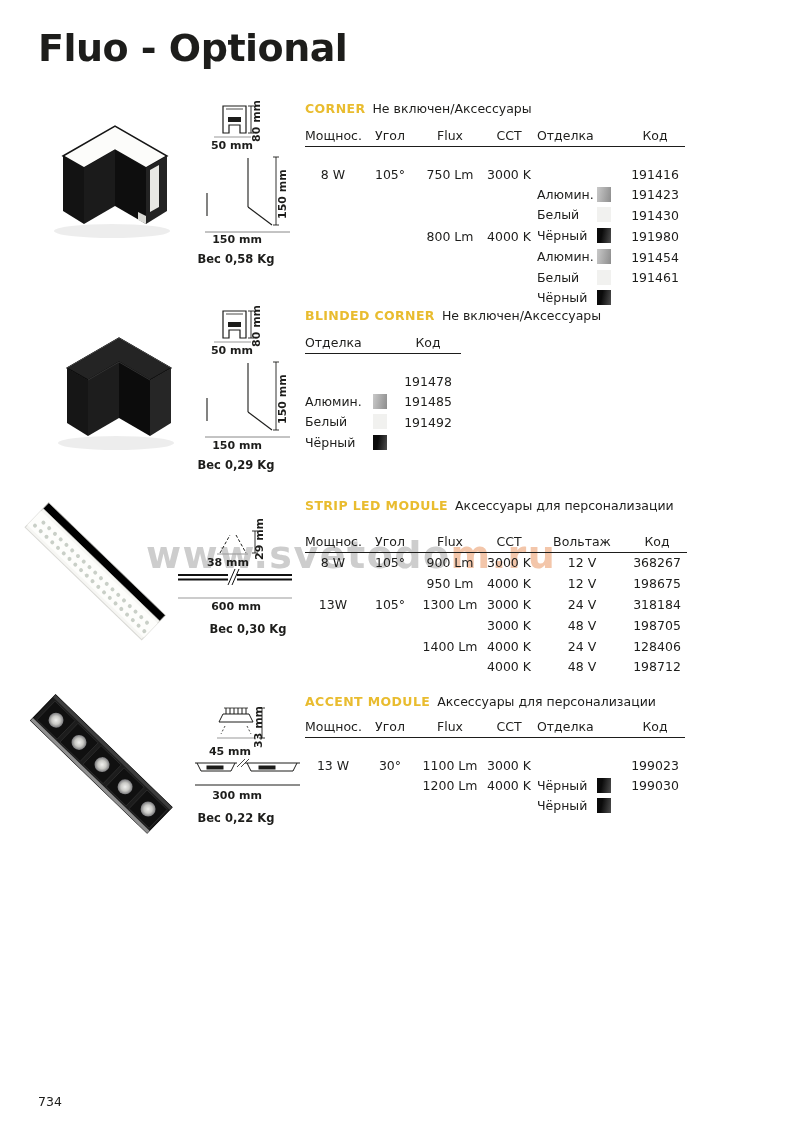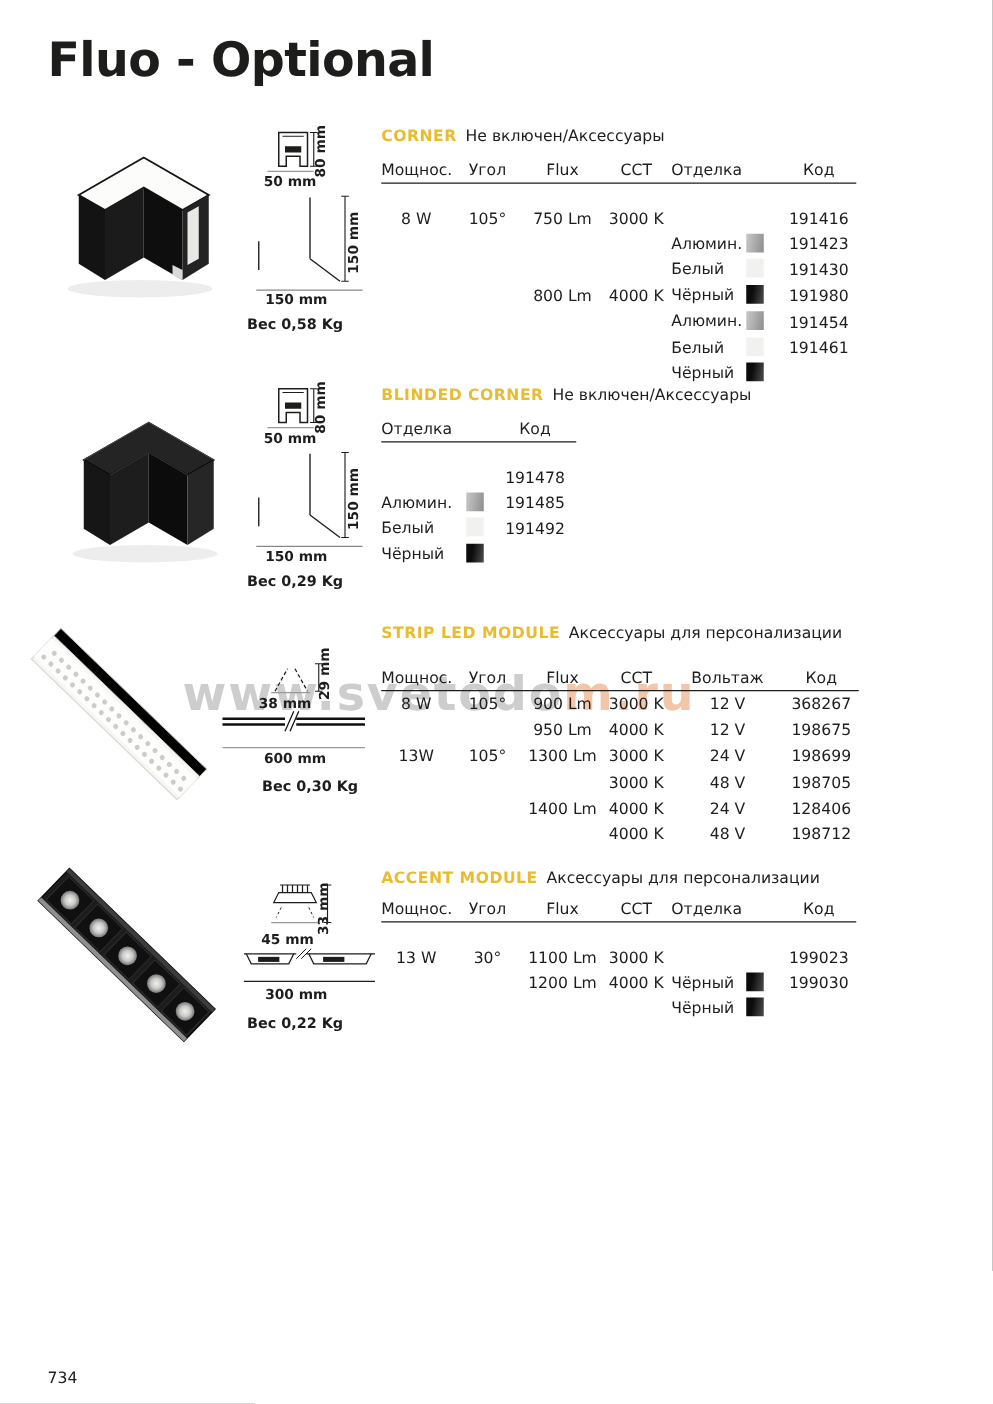--- a/index.html
+++ b/index.html
@@ -354,21 +354,21 @@
           <div class="tcell c3">4000 K</div>
           <div class="tcell c4">12 V</div>
           <div class="tcell c5">198675</div>
         </div>
         <div class="trow">
           <div class="tcell c0">13W</div>
           <div class="tcell c1">105°</div>
           <div class="tcell c2">1300 Lm</div>
           <div class="tcell c3">3000 K</div>
           <div class="tcell c4">24 V</div>
-          <div class="tcell c5">198699</div>
+          <div class="tcell c5">318184</div>
         </div>
         <div class="trow">
           <div class="tcell c0"></div>
           <div class="tcell c1"></div>
           <div class="tcell c2"></div>
           <div class="tcell c3">3000 K</div>
           <div class="tcell c4">48 V</div>
           <div class="tcell c5">198705</div>
         </div>
         <div class="trow">

